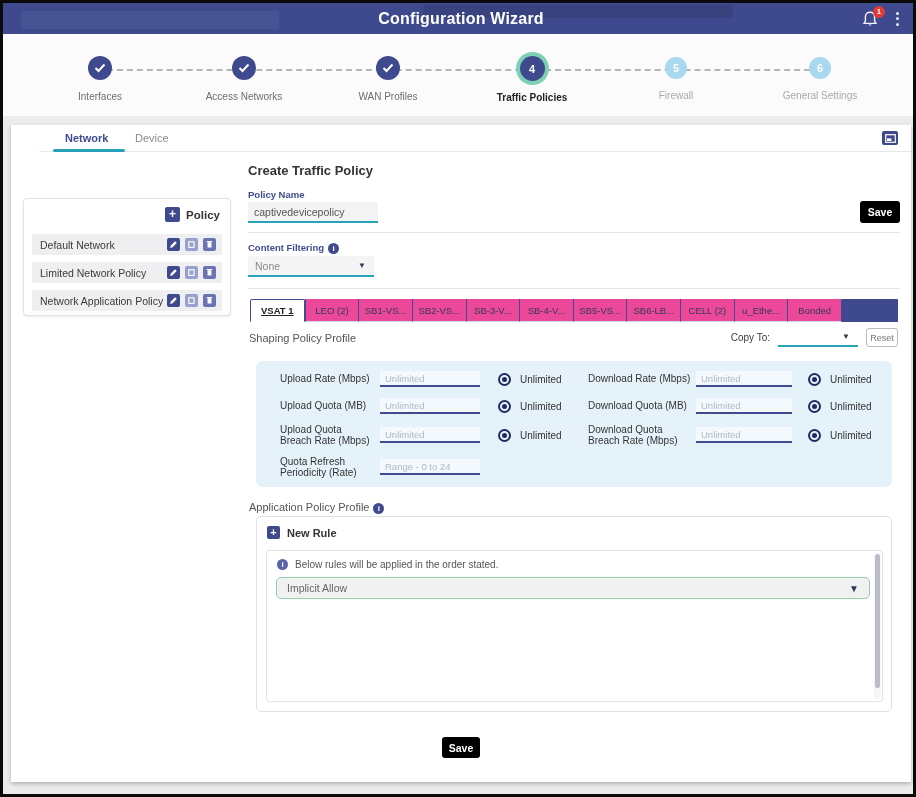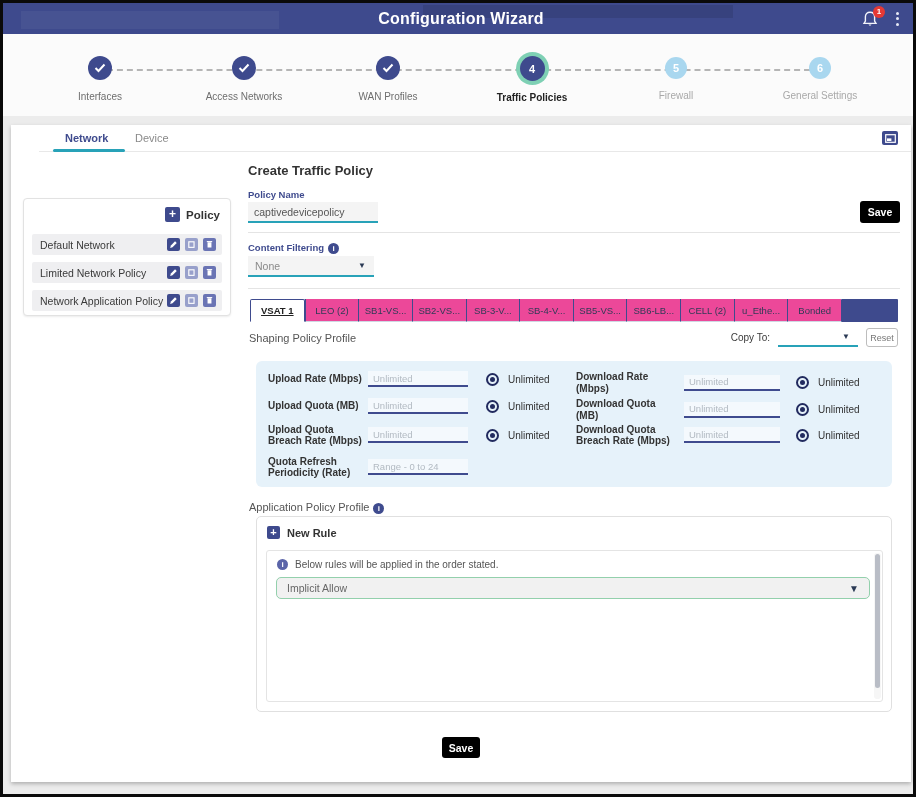--- a/index.html
+++ b/index.html
@@ -76,21 +76,21 @@
 
   .sh-title { position:absolute; left:238px; top:207px; font-size:11px; color:#555; }
   .copy-row { position:absolute; top:203px; right:13px; display:flex; align-items:center; gap:8px; }
   .copy-lbl { font-size:10px; color:#3a3a3a; }
   .copy-dd { width:80px; height:19px; background:#fff; }
   .reset-btn { width:32px; height:19px; background:#fff; border:1px solid #bdbdbd; border-radius:3px; color:#777; font-size:9px; cursor:pointer; font-family:inherit; }
 
   
   .spanel { position:absolute; left:245px; top:236px; width:636px; height:126px; background:#e6f2fa; border-radius:6px; }
   .srow { position:absolute; display:flex; align-items:center; }
-  .srow .slab { font-size:10px; font-weight:bold; color:#333; line-height:1.15; }
+  .srow .slab { font-size:10px; font-weight:normal; color:#333; line-height:1.15;margin-left:12px; }
   .srow .sin { height:16px; background:rgba(255,255,255,.55); border:none; border-bottom:2px solid #3f4b8e; font-size:9.5px; color:#666; padding:0 5px; outline:none; font-family:inherit; }
   .srow .sin::placeholder, .in::placeholder { color:#b2bac2; }
   .radio { width:13px; height:13px; border:2px solid #222b5f; border-radius:50%; display:flex; align-items:center; justify-content:center; cursor:pointer; flex:none; }
   .radio i { width:5px; height:5px; background:#222b5f; border-radius:50%; }
   .rlbl { font-size:10px; color:#333; }
   .colL { left:12px; width:300px; }
   .colL .slab { width:96px; flex:none; }
   .colL .sin { width:100px; margin-left:4px; }
   .colL .radio { margin-left:18px; }
   .colL .rlbl { margin-left:9px; }

